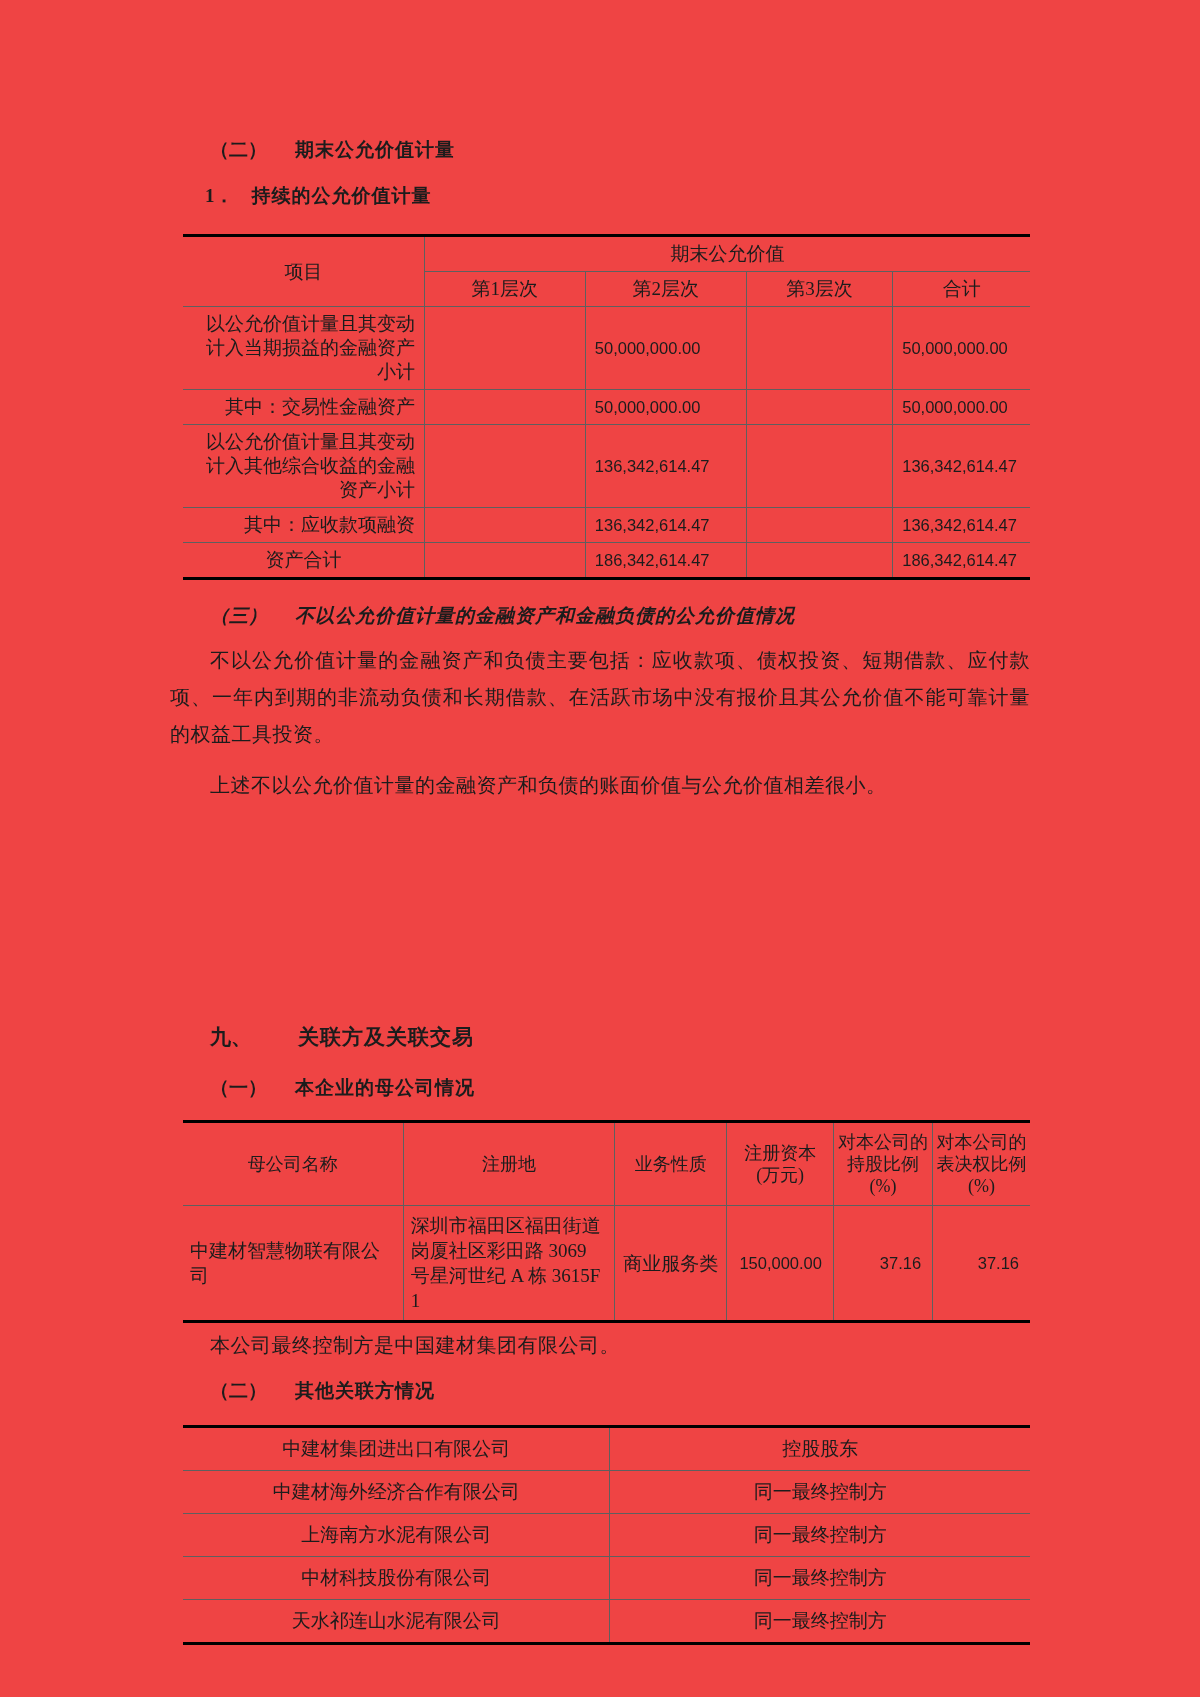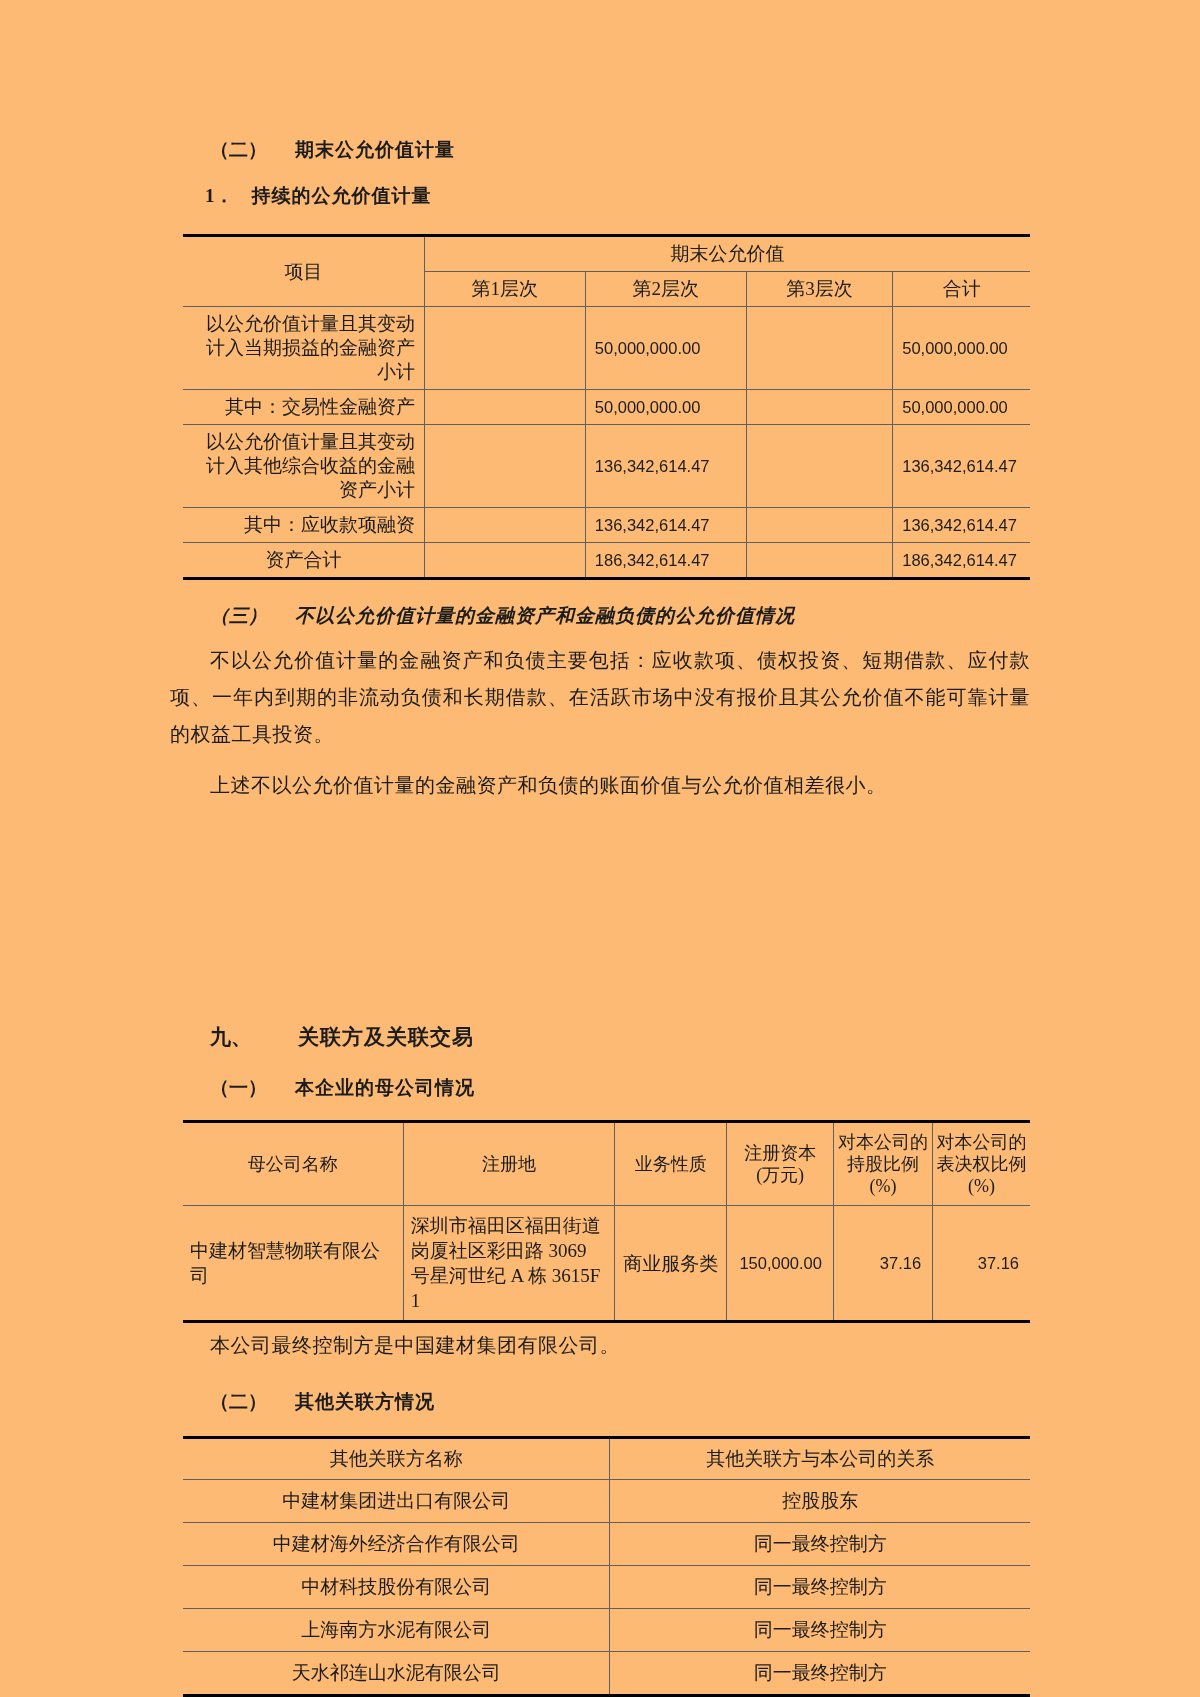--- a/index.html
+++ b/index.html
@@ -1,17 +1,17 @@
 <!DOCTYPE html>
 <html><head>
 <meta charset="utf-8">
 <style>
   html,body{margin:0;padding:0;background:#e8e8e8;}
   .page{
-    width:1200px;height:1697px;margin:0 auto;background:#fdba74;
+    width:1200px;height:1697px;margin:0 auto;background:#ef4444;
     position:relative;overflow:hidden;color:#1c1c1c;
     font-family:"Liberation Serif","DejaVu Serif",serif;
   }
   .content{width:860px;margin-left:170px;padding-top:138px;}
 
   
   .h-section{font-size:19px;font-weight:bold;margin:0 0 0 40px;line-height:24px;}
   .h-section .h-num{display:inline-block;}
   .h-section .h-title{display:inline-block;margin-left:28px;letter-spacing:1px;}
   .h-numbered{font-size:19px;font-weight:bold;margin:22px 0 0 35px;line-height:24px;}
@@ -167,48 +167,44 @@
           <td class="cell-biz">商业服务类</td>
           <td class="num">150,000.00</td>
           <td class="num">37.16</td>
           <td class="num">37.16</td>
         </tr>
       </tbody>
     </table>
 
     <p class="para" style="margin-top:4px;">本公司最终控制方是中国建材集团有限公司。</p>
 
-    <div class="h-section" style="margin-top:26px;">
+    <div class="h-section" style="margin-top:15px;">
       <span class="h-num">（二）</span><span class="h-title">其他关联方情况</span>
     </div>
 
     <table class="t-rel">
       <colgroup>
         <col style="width:50.4%">
           <col style="width:49.6%">
       </colgroup>
       <tbody>
         <tr>
-          <td class="hd">其他关联方名称</td>
-          <td class="hd">其他关联方与本公司的关系</td>
-        </tr>
-        <tr>
           <td>中建材集团进出口有限公司</td>
           <td>控股股东</td>
         </tr>
         <tr>
           <td>中建材海外经济合作有限公司</td>
           <td>同一最终控制方</td>
         </tr>
         <tr>
+          <td>上海南方水泥有限公司</td>
+          <td>同一最终控制方</td>
+        </tr>
+        <tr>
           <td>中材科技股份有限公司</td>
-          <td>同一最终控制方</td>
-        </tr>
-        <tr>
-          <td>上海南方水泥有限公司</td>
           <td>同一最终控制方</td>
         </tr>
         <tr>
           <td>天水祁连山水泥有限公司</td>
           <td>同一最终控制方</td>
         </tr>
       </tbody>
     </table>
 
   </div>

